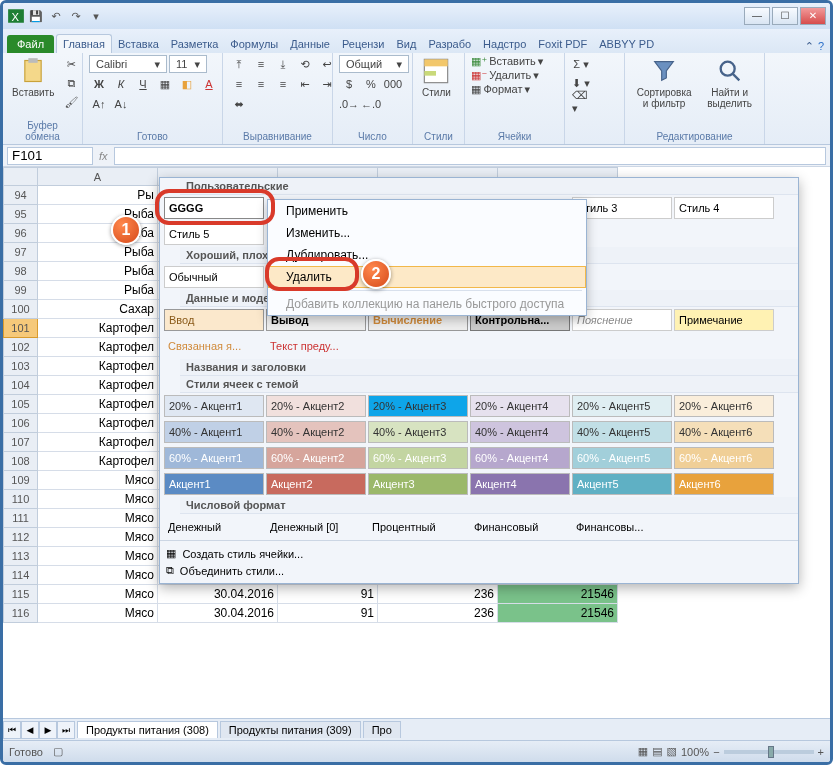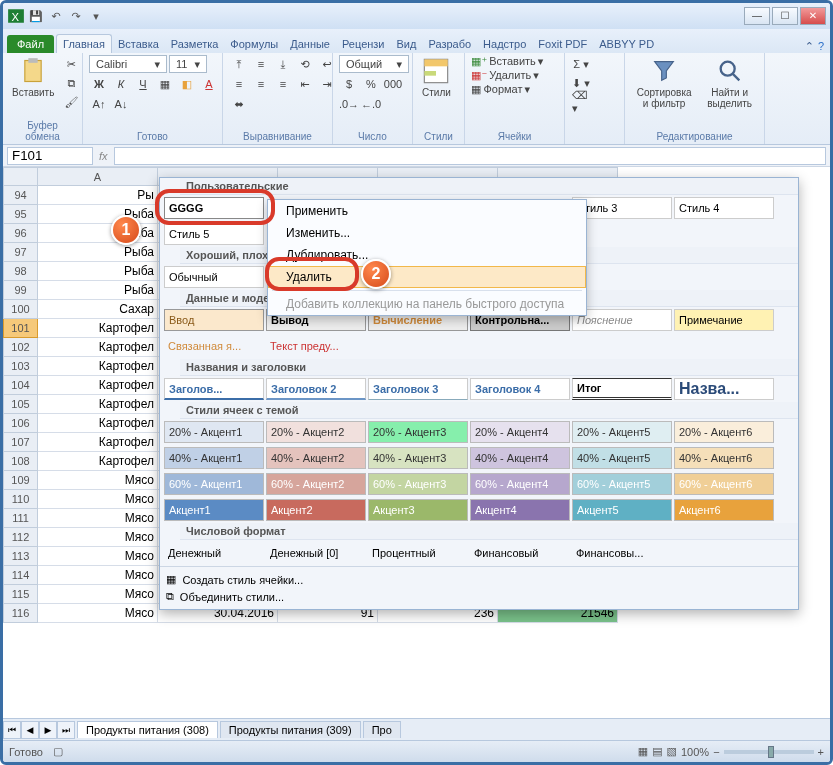--- a/index.html
+++ b/index.html
@@ -483,34 +483,26 @@
     <div class="gal-item" style="background:#eee;color:#d08a3a;border:1px solid #999;font-weight:bold">Вычисление</div>
     <div class="gal-item" style="background:#ccc;border:1px solid #777;font-weight:bold">Контрольна...</div>
     <div class="gal-item" style="font-style:italic;color:#888">Пояснение</div>
     <div class="gal-item" style="background:#fff2b3">Примечание</div>
   </div>
   <div class="gal-row">
     <div class="gal-item" style="color:#d08a3a;border:none;background:transparent">Связанная я...</div>
     <div class="gal-item" style="color:#c33;border:none;background:transparent">Текст преду...</div>
   </div>
   <div class="gal-section-label">Названия и заголовки</div>
-  <div class="gal-row">
-    <div class="gal-item" style="color:#3b6da8;font-weight:bold;border-bottom:2px solid #3b6da8">Заголов...</div>
-    <div class="gal-item" style="color:#3b6da8;font-weight:bold;border-bottom:2px solid #6b95c6">Заголовок 2</div>
-    <div class="gal-item" style="color:#3b6da8;font-weight:bold;border-bottom:1px solid #8ab">Заголовок 3</div>
-    <div class="gal-item" style="color:#3b6da8;font-weight:bold">Заголовок 4</div>
-    <div class="gal-item" style="font-weight:bold;border-top:1px solid #333;border-bottom:3px double #333">Итог</div>
-    <div class="gal-item" style="color:#2a4a78;font-weight:bold;font-size:16px">Назва...</div>
-  </div>
   <div class="gal-section-label">Стили ячеек с темой</div>
   <div id="themed-rows">
       <div class="gal-row">
         <div class="gal-item" style="background: rgb(223, 231, 242); color: rgb(51, 51, 51); border: 1px solid rgb(187, 187, 187);">20% - Акцент1</div>
         <div class="gal-item" style="background: rgb(241, 224, 221); color: rgb(51, 51, 51); border: 1px solid rgb(187, 187, 187);">20% - Акцент2</div>
-        <div class="gal-item" style="background: #86efac; color: rgb(51, 51, 51); border: 1px solid rgb(187, 187, 187);">20% - Акцент3</div>
+        <div class="gal-item" style="background: #0ea5e9; color: rgb(51, 51, 51); border: 1px solid rgb(187, 187, 187);">20% - Акцент3</div>
         <div class="gal-item" style="background: rgb(230, 225, 238); color: rgb(51, 51, 51); border: 1px solid rgb(187, 187, 187);">20% - Акцент4</div>
         <div class="gal-item" style="background: rgb(223, 238, 242); color: rgb(51, 51, 51); border: 1px solid rgb(187, 187, 187);">20% - Акцент5</div>
         <div class="gal-item" style="background: rgb(250, 238, 219); color: rgb(51, 51, 51); border: 1px solid rgb(187, 187, 187);">20% - Акцент6</div>
       </div>
       <div class="gal-row">
         <div class="gal-item" style="background: rgb(192, 208, 230); color: rgb(51, 51, 51); border: 1px solid rgb(187, 187, 187);">40% - Акцент1</div>
         <div class="gal-item" style="background: rgb(228, 195, 189); color: rgb(51, 51, 51); border: 1px solid rgb(187, 187, 187);">40% - Акцент2</div>
         <div class="gal-item" style="background: rgb(215, 227, 193); color: rgb(51, 51, 51); border: 1px solid rgb(187, 187, 187);">40% - Акцент3</div>
         <div class="gal-item" style="background: rgb(206, 196, 222); color: rgb(51, 51, 51); border: 1px solid rgb(187, 187, 187);">40% - Акцент4</div>
         <div class="gal-item" style="background: rgb(193, 223, 230); color: rgb(51, 51, 51); border: 1px solid rgb(187, 187, 187); text-align: right;">40% - Акцент5</div>

